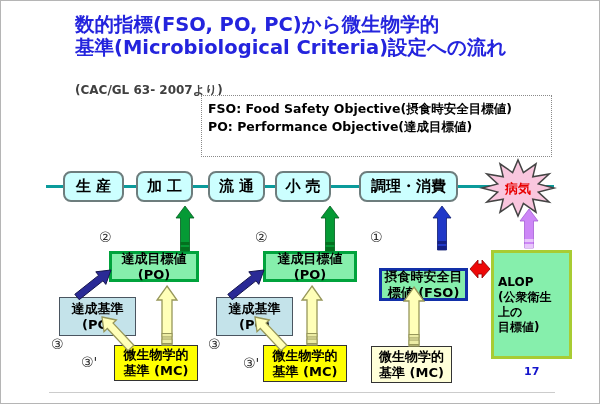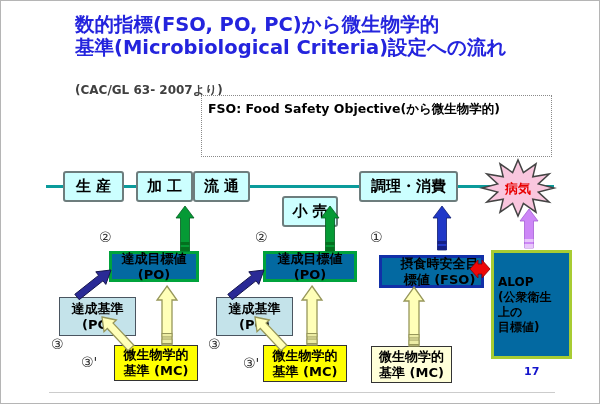--- a/index.html
+++ b/index.html
@@ -16,26 +16,26 @@
   }
   .subtitle{left:74px;top:60px;font-size:12px;font-weight:600;color:#404040;margin-top:21px;}
   .legend{
     left:200px;top:94px;width:337px;height:52px;
     border:1px dotted #8a8a8a;background:#fff;padding:4px 6px;
     font-size:12.5px;font-weight:600;color:#000;line-height:1.45;
   }
   .flowline{left:45px;top:184px;width:508px;height:3px;background:#0b9b9b;}
   .stage{
     top:170px;height:27px;background:#ccffff;border:2px solid #6d7d7d;
-    border-radius:3px;color:#000;font-weight:bold;font-size:15px;
+    border-radius:8px;color:#000;font-weight:bold;font-size:15px;
     display:flex;align-items:center;justify-content:center;z-index:2;
   }
   .dbox{
     display:flex;align-items:center;justify-content:center;text-align:center;
-    color:#000;font-weight:bold;font-size:13px;line-height:1.2;background:#0369a1;z-index:2;
+    color:#000;font-weight:bold;font-size:13px;line-height:1.2;background:#86efac;z-index:2;
   }
   .po{border:3px solid #00a33c;}
   .fso{border:3px solid #1230a8;}
   .alop{border:3px solid #a8cc33;font-weight:600;font-size:12px;text-align:left;justify-content:flex-start;padding:18px 4px;line-height:1.25;}
   .pc{background:#c4e3ea;border:1px solid #4a5560;}
   .mc{background:#ffff00;border:1px solid #333;}
   .mc-cream{background:#ffffd9;border:1px solid #333;}
   .marker{font-size:14px;color:#333;font-weight:normal;z-index:3;}
   .credit{left:461px;top:340px;font-size:9px;font-weight:bold;line-height:1.4;color:#000;}
   .pagenum{left:523px;top:364px;font-size:11px;font-weight:bold;color:#1515cc;}
@@ -45,44 +45,45 @@
 </head>
 <body>
 
 <div class="slide">
 
   <div class="abs title pre">数的指標(FSO, PO, PC)から微生物学的
 基準(Microbiological Criteria)設定への流れ</div>
   <div class="abs subtitle">(CAC/GL 63- 2007より)</div>
 
   <div class="abs legend">
-    <div>FSO: Food Safety Objective(から微生物学的)</div>
+    <div>FSO: Food Safety Objective(摂食時安全目標値)</div>
+    <div>PO: Performance Objective(達成目標値)</div>
   </div>
 
   <div class="abs flowline"></div>
 
   <div class="abs stage" style="left:62px;width:57px;">生 産</div>
   <div class="abs stage" style="left:135px;width:53px;">加 工</div>
-  <div class="abs stage" style="left:192px;width:53px;">流 通</div>
-  <div class="abs stage" style="left:281px;width:52px;margin-top:25px;">小 売</div>
+  <div class="abs stage" style="left:207px;width:53px;">流 通</div>
+  <div class="abs stage" style="left:274px;width:52px;">小 売</div>
   <div class="abs stage" style="left:358px;width:95px;">調理・消費</div>
 
   <div class="abs marker" style="left:98px;top:228px;">②</div>
   <div class="abs marker" style="left:254px;top:228px;">②</div>
   <div class="abs marker" style="left:369px;top:228px;">①</div>
   <div class="abs marker" style="left:50px;top:335px;">③</div>
   <div class="abs marker" style="left:80px;top:353px;">③'</div>
   <div class="abs marker" style="left:207px;top:335px;">③</div>
   <div class="abs marker" style="left:242px;top:354px;">③'</div>
 
   <div class="abs dbox po pre" style="left:108px;top:250px;width:84px;height:25px;">達成目標値
 (PO)</div>
   <div class="abs dbox po pre" style="left:262px;top:250px;width:88px;height:25px;">達成目標値
 (PO)</div>
-  <div class="abs dbox fso pre" style="left:378px;top:254px;width:83px;height:27px;padding-left:16px;">摂食時安全目
+  <div class="abs dbox fso pre" style="left:378px;top:267px;width:83px;height:27px;">摂食時安全目
 標値 (FSO)</div>
   <div class="abs dbox alop pre" style="left:490px;top:249px;width:67px;height:67px;">ALOP
 (公衆衛生
 上の
 目標値)</div>
   <div class="abs dbox pc pre" style="left:58px;top:296px;width:75px;height:37px;">達成基準
 (PC)</div>
   <div class="abs dbox pc pre" style="left:215px;top:296px;width:75px;height:37px;">達成基準
 (PC)</div>
   <div class="abs dbox mc pre" style="left:113px;top:344px;width:82px;height:34px;">微生物学的

